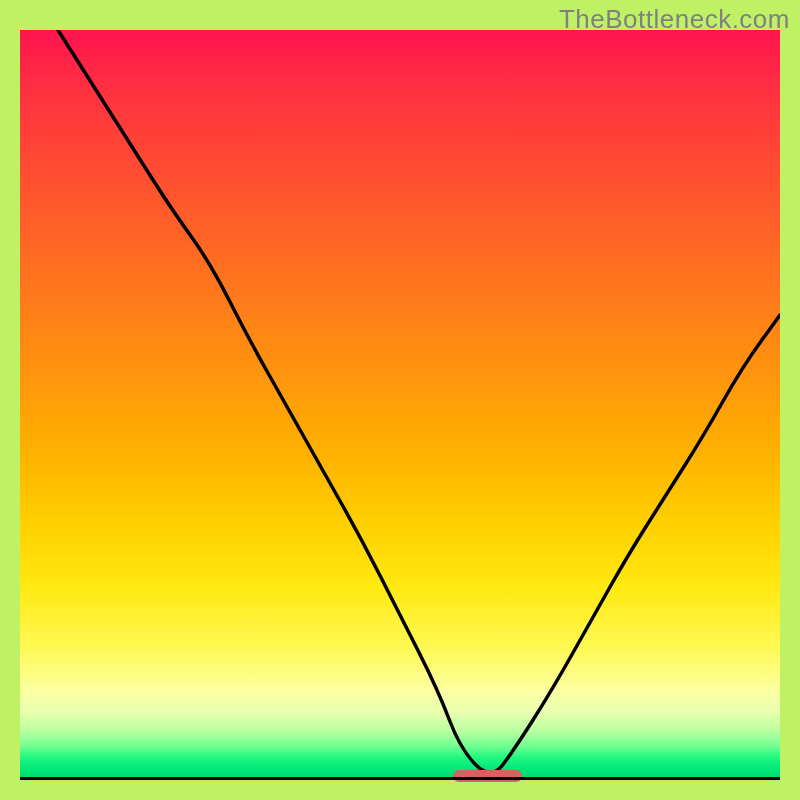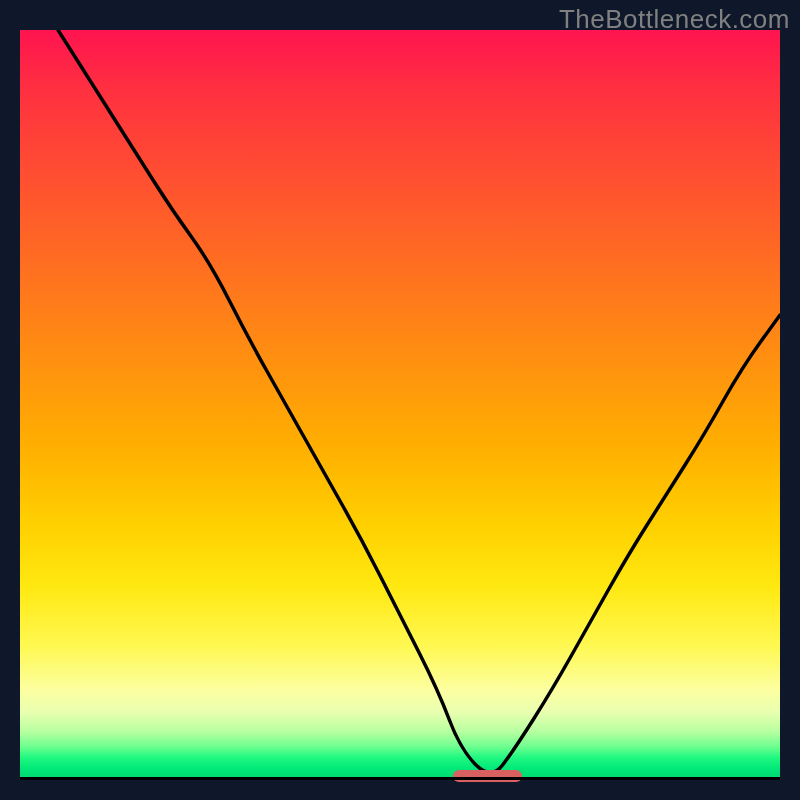--- a/index.html
+++ b/index.html
@@ -8,21 +8,21 @@
     width: 800px;
     height: 800px;
     background: #000;
     overflow: hidden;
     font-family: Arial, Helvetica, sans-serif;
   }
   .frame {
     position: relative;
     width: 800px;
     height: 800px;
-    background: #0f172a;
+    background: #bef264;
     text-align: center;
   }
   .watermark {
     position: absolute;
     top: 4px;
     right: 10px;
     color: #808080;
     font-size: 26px;
     font-weight: 500;
     letter-spacing: 0.5px;

